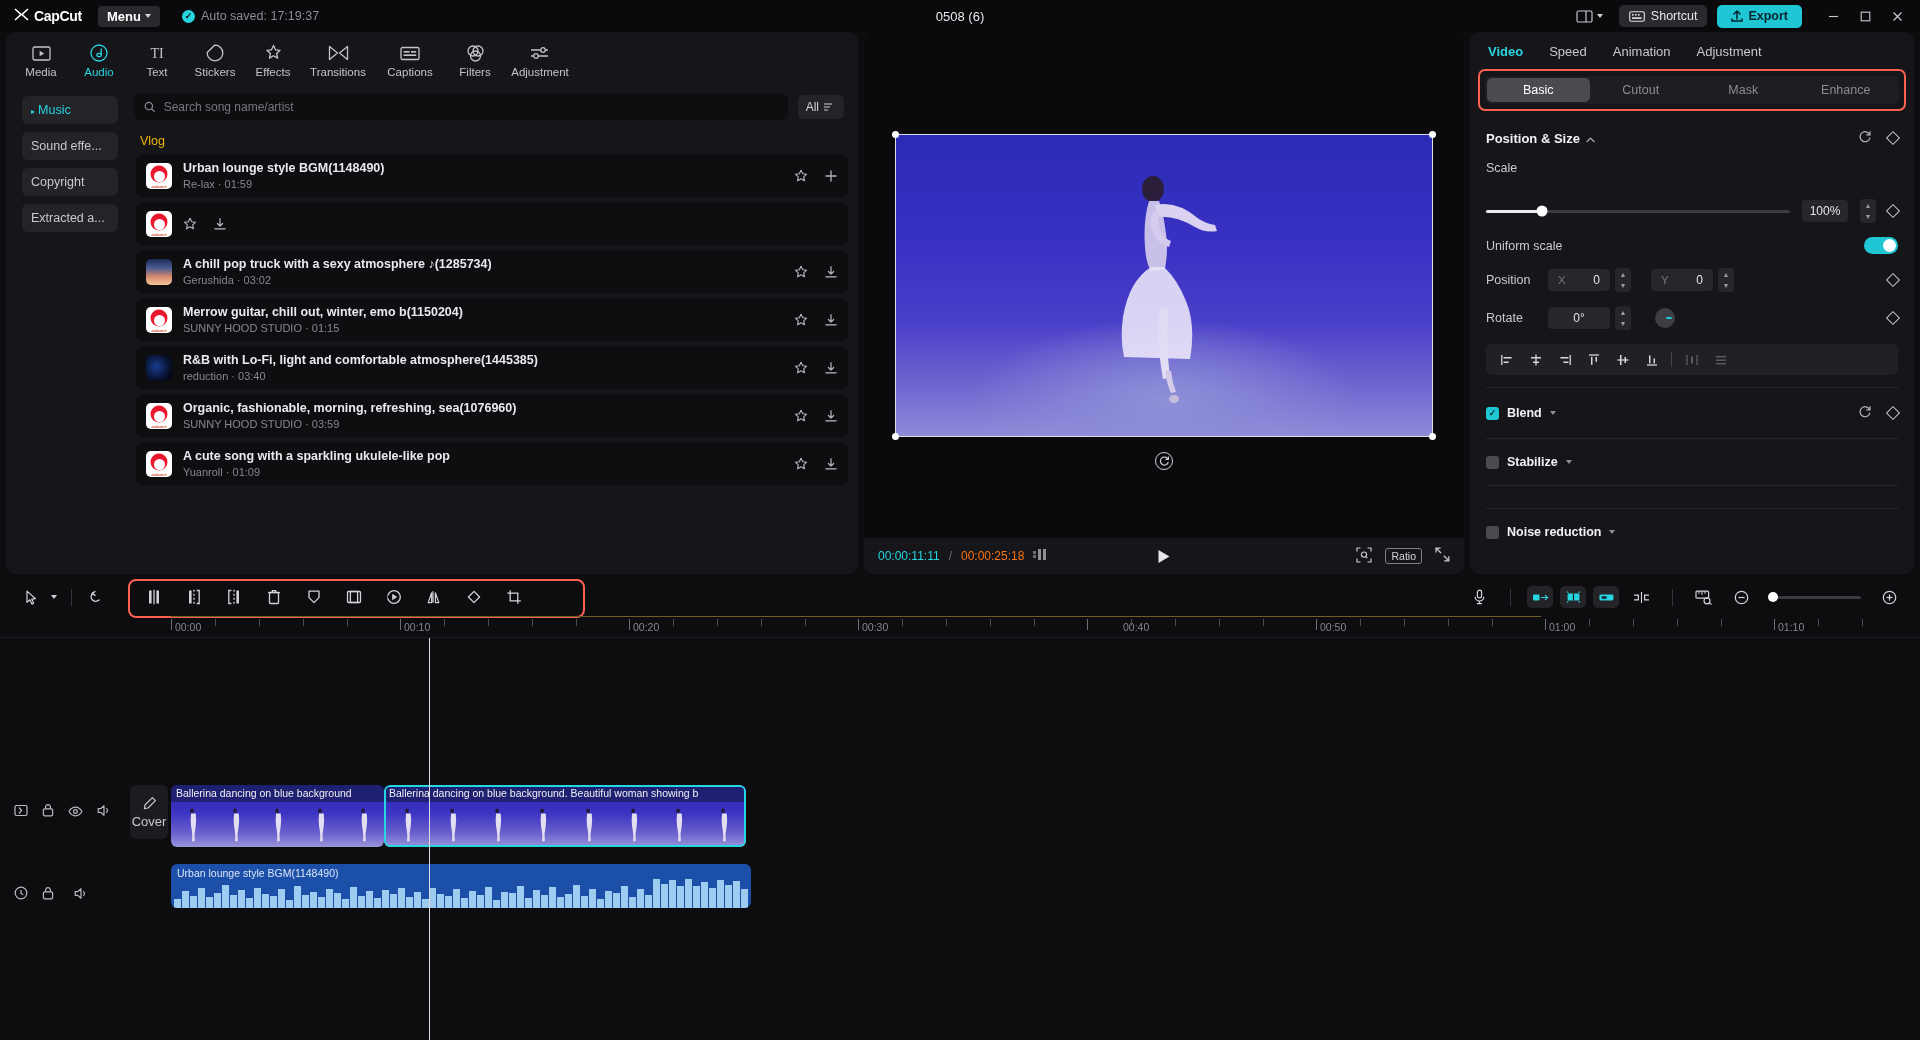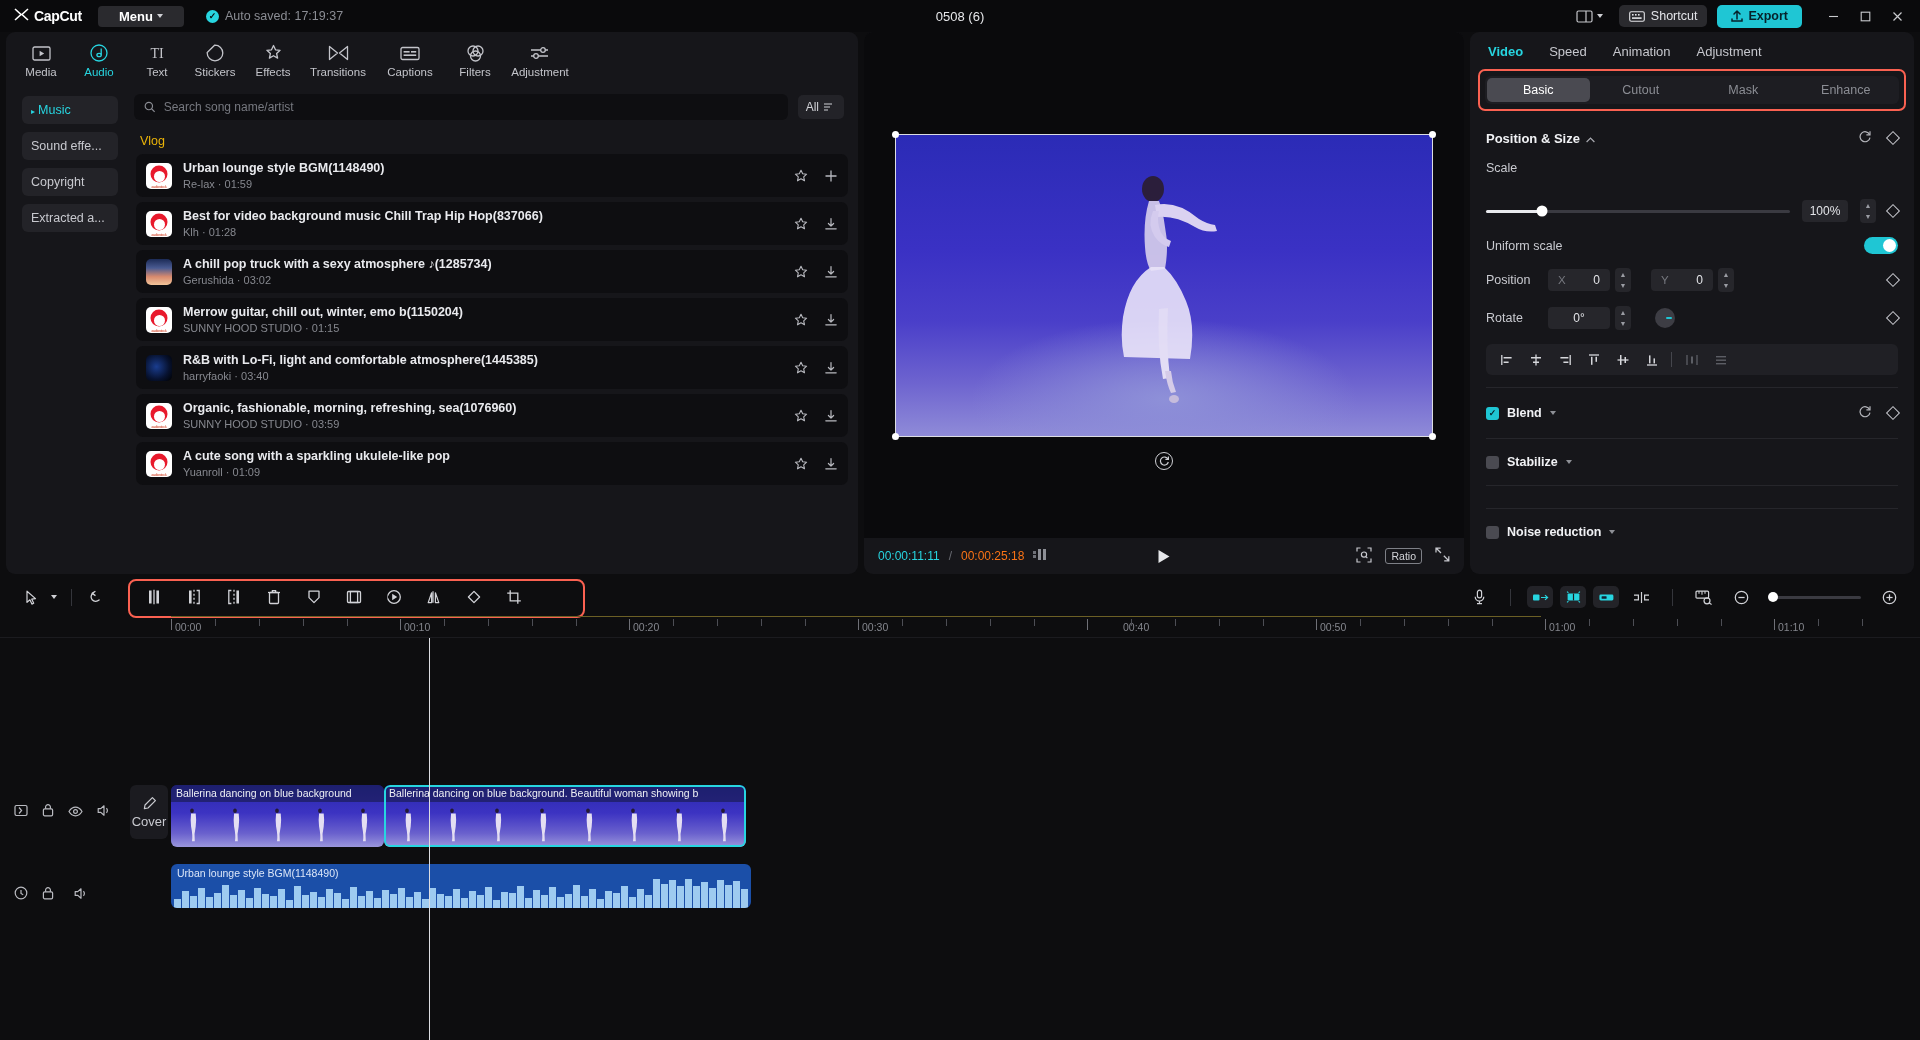--- a/index.html
+++ b/index.html
@@ -7,21 +7,21 @@
     font-family:"Liberation Sans", sans-serif; color:#d8d9de; }
 
   .app { position:relative; width:1920px; height:1040px; display:flex; flex-direction:column; }
 
   
   .titlebar { height:32px; background:#0a0a0c; display:flex; align-items:center;
     padding:0 8px; flex:0 0 32px; position:relative; }
   .logo { display:flex; align-items:center; gap:5px; padding:0 6px; }
   .logo-mark { font-size:13px; color:#fff; letter-spacing:-1px; }
   .logo-text { font-size:14px; color:#fff; font-weight:600; letter-spacing:-.3px;}
-  .menu-btn { background:#2a2a2e; border-radius:4px; padding:3px 21px; font-size:13px;
+  .menu-btn { background:#2a2a2e; border-radius:4px; padding:3px 9px; font-size:13px;
     color:#fff; display:flex; align-items:center; gap:4px; margin-left:10px; font-weight:600; cursor:pointer;}
   .caret { width:0;height:0;border-left:3.5px solid transparent;border-right:3.5px solid transparent;
     border-top:4px solid #cfd0d4; display:inline-block; }
   .autosave { display:flex; align-items:center; gap:6px; margin-left:22px; font-size:12.5px; color:#8b8d94; }
   .check-circle { width:13px;height:13px;border-radius:50%;background:#27d5e0;
     display:flex;align-items:center;justify-content:center;font-size:9px;color:#0a0a0c;font-weight:bold;}
   .proj-title { position:absolute; left:50%; transform:translateX(-50%); font-size:13px; color:#e6e7ea; }
   .tb-right { margin-left:auto; display:flex; align-items:center; gap:10px; }
   .tb-icon-btn { display:flex; align-items:center; gap:4px; font-size:12px; color:#c6c7cc;
     padding:3px 6px; border-radius:4px; cursor:pointer; }
@@ -429,24 +429,20 @@
                     </svg>
                   </span>
               </div>
             </div>
 
             <div class="song">
               <div class="thumb audiostock">
                   <div class="moon"></div>
                   <div class="lbl">audiostock</div>
                 </div>
-              <div class="song-info">
-                <div class="song-title">Best for video background music Chill Trap Hip Hop(837066)</div>
-                <div class="song-sub"><span>Klh</span> · <span>01:28</span></div>
-              </div>
               <div class="song-acts">
                 <span class="act">
                     <svg width="14" height="14" viewBox="0 0 14 14">
                       <path d="M7 1.2l1.7 3.6 3.9.4-2.9 2.7.8 3.9L7 9.8l-3.5 2 .8-3.9L1.4 5.2l3.9-.4z" stroke="#b9bac0" fill="none" stroke-width="1.1" stroke-linejoin="round"></path>
                     </svg>
                   </span>
                 <span class="act">
                     <svg width="14" height="14" viewBox="0 0 14 14">
                       <path d="M7 1.5v7.6M7 9.1l-2.6-2.6M7 9.1l2.6-2.6M1.8 11.8h10.4" stroke="#b9bac0" stroke-width="1.2" fill="none" stroke-linecap="round"></path>
                     </svg>
@@ -494,21 +490,21 @@
                       <path d="M7 1.5v7.6M7 9.1l-2.6-2.6M7 9.1l2.6-2.6M1.8 11.8h10.4" stroke="#b9bac0" stroke-width="1.2" fill="none" stroke-linecap="round"></path>
                     </svg>
                   </span>
               </div>
             </div>
 
             <div class="song">
               <div class="thumb rnb"></div>
               <div class="song-info">
                 <div class="song-title">R&amp;B with Lo-Fi, light and comfortable atmosphere(1445385)</div>
-                <div class="song-sub"><span>harryfaoki</span> · <span>03:40</span></div>
+                <div class="song-sub"><span>reduction</span> · <span>03:40</span></div>
               </div>
               <div class="song-acts">
                 <span class="act">
                     <svg width="14" height="14" viewBox="0 0 14 14">
                       <path d="M7 1.2l1.7 3.6 3.9.4-2.9 2.7.8 3.9L7 9.8l-3.5 2 .8-3.9L1.4 5.2l3.9-.4z" stroke="#b9bac0" fill="none" stroke-width="1.1" stroke-linejoin="round"></path>
                     </svg>
                   </span>
                 <span class="act">
                     <svg width="14" height="14" viewBox="0 0 14 14">
                       <path d="M7 1.5v7.6M7 9.1l-2.6-2.6M7 9.1l2.6-2.6M1.8 11.8h10.4" stroke="#b9bac0" stroke-width="1.2" fill="none" stroke-linecap="round"></path>

